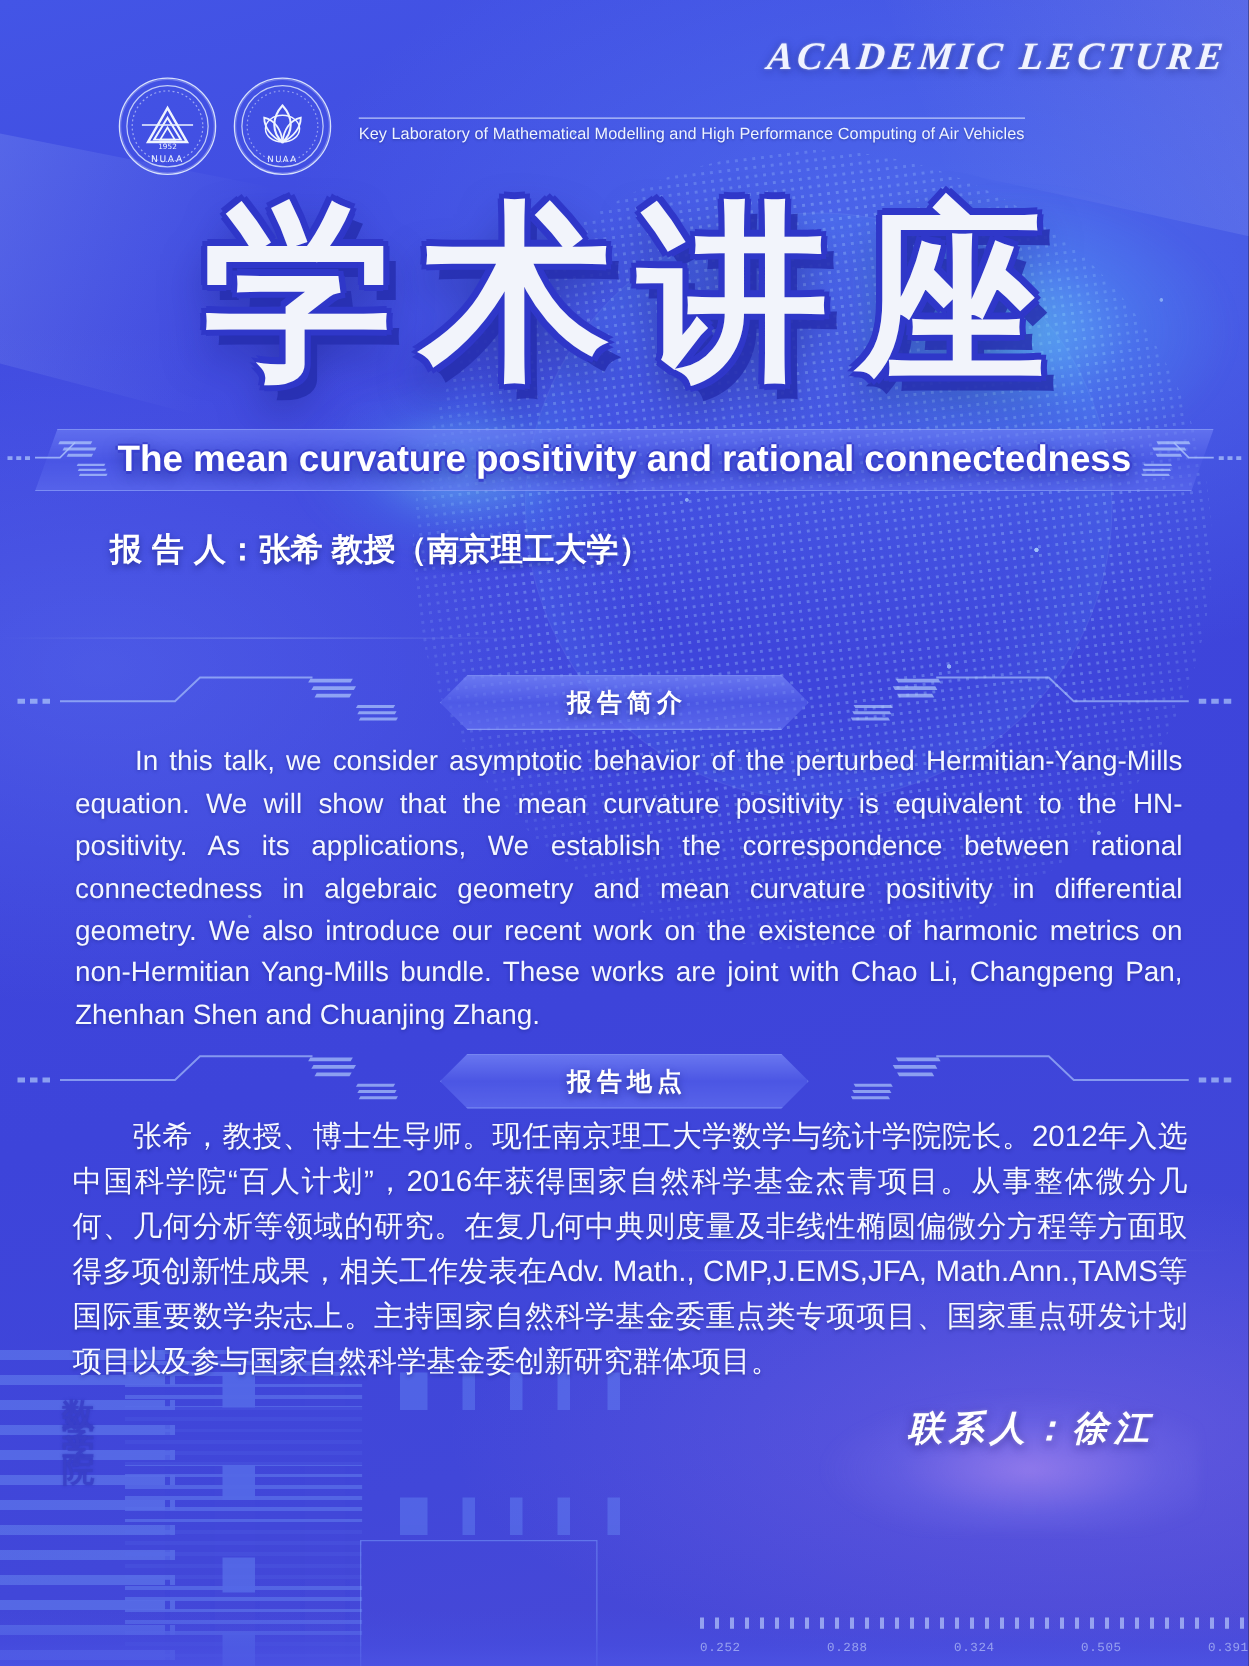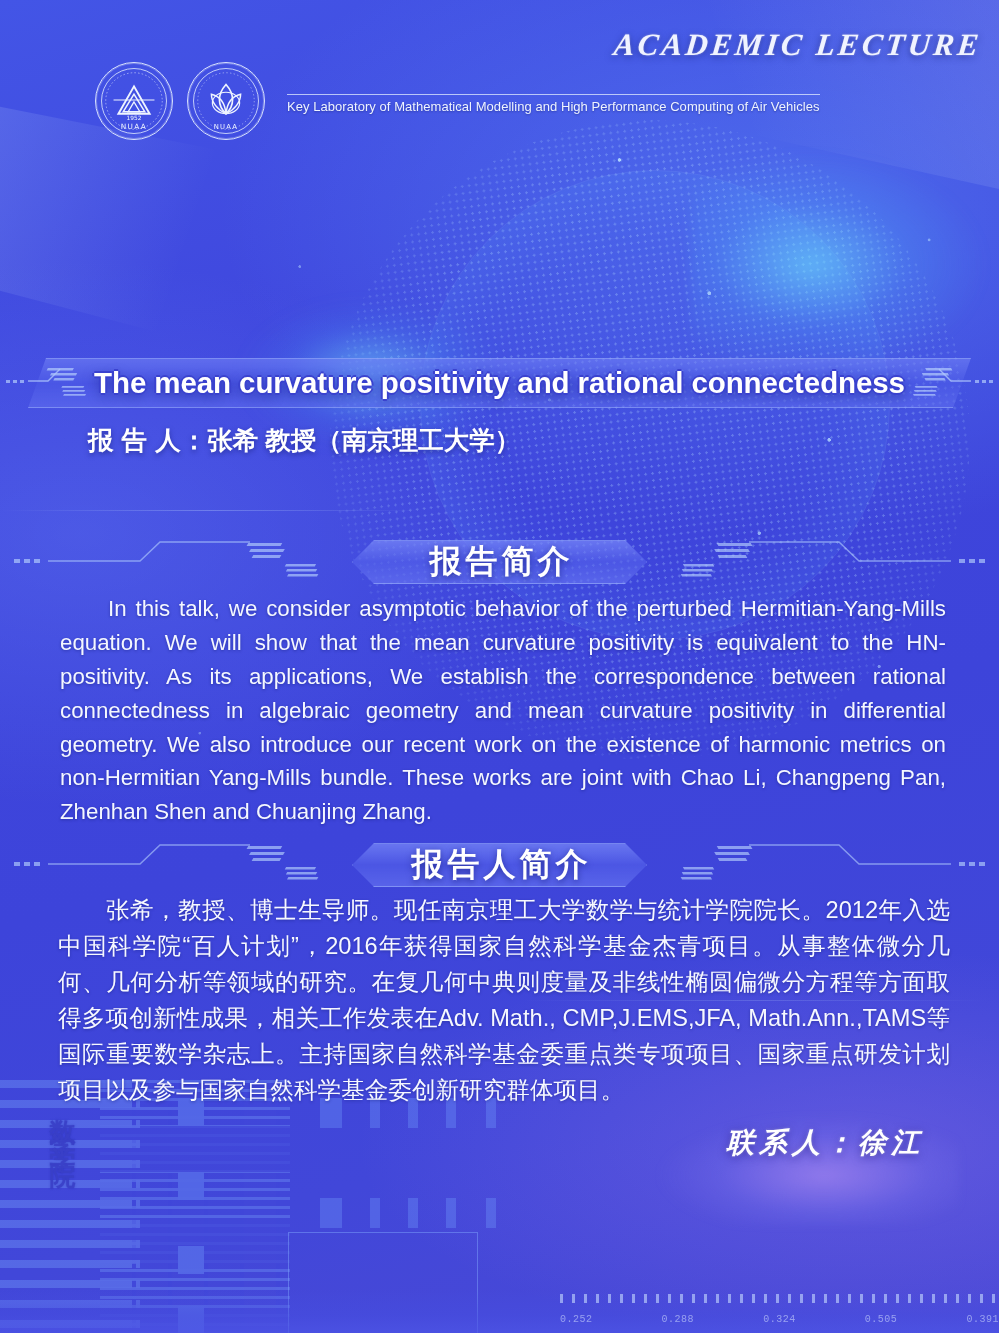--- a/index.html
+++ b/index.html
@@ -169,21 +169,21 @@
     text-shadow:
       5px 0 0 #2f37c9, -5px 0 0 #2f37c9, 0 5px 0 #2f37c9, 0 -5px 0 #2f37c9,
       4px 4px 0 #2f37c9, -4px 4px 0 #2f37c9, 4px -4px 0 #2f37c9, -4px -4px 0 #2f37c9,
       10px 12px 0 rgba(38,46,175,.85),
       0 18px 34px rgba(18,24,110,.55);
     line-height:1;
   }
 
   
   .en-banner{
-    position:absolute; left:0; top:358px; width:999px; height:50px;padding-left:48px;
+    position:absolute; left:0; top:343px; width:999px; height:50px;padding-left:48px;
   }
   .en-banner .plate{
     position:absolute; left:28px; right:28px; top:0; height:50px;
     background:linear-gradient(180deg, rgba(112,128,245,.62) 0%, rgba(78,92,232,.48) 52%, rgba(98,112,240,.55) 100%);
     clip-path:polygon(18px 0, 100% 0, calc(100% - 18px) 100%, 0 100%);
     border-top:1px solid rgba(175,198,255,.45);
     border-bottom:1px solid rgba(175,198,255,.35);
   }
   .en-banner .title{
     position:absolute; inset:0; display:flex; align-items:center; justify-content:center;
@@ -213,21 +213,21 @@
     background:linear-gradient(180deg, rgba(120,136,248,.72) 0%, rgba(86,100,236,.55) 50%, rgba(104,118,243,.62) 100%);
     clip-path:polygon(22px 0, calc(100% - 22px) 0, 100% 50%, calc(100% - 22px) 100%, 22px 100%, 0 50%);
     border:1px solid rgba(175,200,255,.35);
   }
   .sec .wing{
     position:absolute; top:0; width:352px; height:44px; opacity:.9;
   }
   .sec .wing.l{ left:0; } .sec .wing.r{ right:0; }
   .sec .label{
     position:absolute; inset:0; display:flex; align-items:center; justify-content:center;
-    font-size:32px; font-weight:700; letter-spacing:4px; color:#fff; text-indent:4px;
+    font-size:20px; font-weight:700; letter-spacing:4px; color:#fff; text-indent:4px;
     text-shadow:0 2px 6px rgba(16,24,110,.6);
   }
 
   
   .para-en{
     position:absolute; left:60px; width:886px;
     font-size:22.3px; line-height:1.52; color:#f4f7ff;
     text-align:justify; text-justify:inter-word;
     text-shadow:0 1px 3px rgba(18,26,110,.45);
     text-indent:48px;
@@ -330,20 +330,21 @@
         <ellipse cx="39" cy="41" rx="14" ry="11" fill="none" stroke="#eef4ff" stroke-width="1.2"></ellipse>
         <text x="39" y="68" font-size="7" fill="#eef4ff" text-anchor="middle" letter-spacing="1.2" font-family="DejaVu Sans">NUAA</text>
       </svg>
     </div>
     <div class="lab-text">
       <div class="lab-rule"></div>
       <div class="lab-en">Key Laboratory of Mathematical Modelling and High Performance Computing of Air Vehicles</div>
     </div>
   </div>
 
+  <div class="big-title">学术讲座</div>
 
   <div class="en-banner">
     <div class="plate"></div>
     <svg class="deco-l" viewBox="0 0 120 38">
       <g fill="rgba(190,215,255,.75)">
         <rect x="2" y="16" width="4" height="3"></rect>
           <rect x="9" y="16" width="4" height="3"></rect>
           <rect x="16" y="16" width="4" height="3"></rect>
         <rect x="46" y="4" width="26" height="2.4" transform="skewX(-28)"></rect>
         <rect x="52" y="9" width="26" height="2.4" transform="skewX(-28)"></rect>
@@ -435,21 +436,21 @@
         <rect x="250" y="3" width="34" height="3" transform="skewX(-30)"></rect>
         <rect x="256" y="9" width="34" height="3" transform="skewX(-30)"></rect>
         <rect x="262" y="15" width="28" height="3" transform="skewX(-30)"></rect>
         <rect x="300" y="24" width="30" height="2.4" transform="skewX(-30)"></rect>
         <rect x="304" y="29" width="30" height="2.4" transform="skewX(-30)"></rect>
         <rect x="308" y="34" width="30" height="2.4" transform="skewX(-30)"></rect>
       </g>
       <path d="M304 21 H212 L192 2 H102" fill="none" stroke="rgba(185,212,255,.65)" stroke-width="1.5"></path>
     </svg>
     <div class="hex"></div>
-    <div class="label">报告人简介</div>
+    <div class="label">报告地点</div>
   </div>
 
   <div class="para-cn" style="top:892px;">张希，教授、博士生导师。现任南京理工大学数学与统计学院院长。2012年入选中国科学院“百人计划”，2016年获得国家自然科学基金杰青项目。从事整体微分几何、几何分析等领域的研究。在复几何中典则度量及非线性椭圆偏微分方程等方面取得多项创新性成果，相关工作发表在Adv. Math., CMP,J.EMS,JFA, Math.Ann.,TAMS等国际重要数学杂志上。主持国家自然科学基金委重点类专项项目、国家重点研发计划项目以及参与国家自然科学基金委创新研究群体项目。</div>
 
   <div class="contact-glow"></div>
   <div class="contact">联系人：徐江</div>
 
   <div class="numstrip"></div>
   <div class="ticks"></div>
   <div class="nums">

